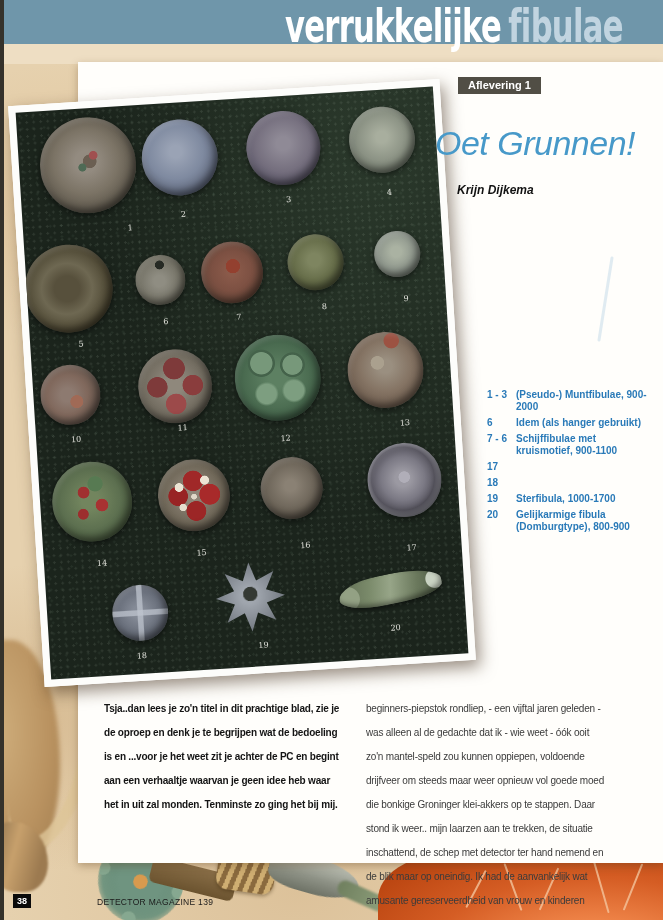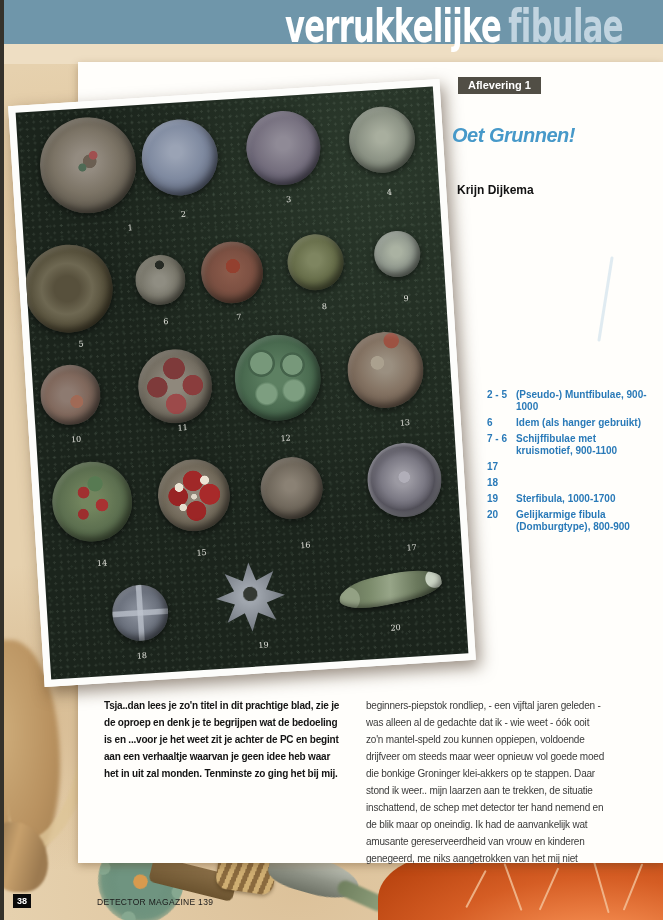--- a/index.html
+++ b/index.html
@@ -85,29 +85,29 @@
   .ansate{position:absolute;left:292px;top:484px;width:104px;height:30px;transform:rotate(-8deg);
     background:
       radial-gradient(circle at 94% 45%, #c9d2c2 0 9%, transparent 10%),
       radial-gradient(circle at 8% 55%, #93a184 0 12%, transparent 13%),
       linear-gradient(100deg,#5e6b52,#7a8a6a 30%,#97a588 50%,#6a785c 75%,#4c5844);
     border-radius:46% 54% 50% 50%/62% 55% 45% 52%;
     box-shadow:inset -2px -3px 5px rgba(0,0,0,.4), 0 2px 5px rgba(0,0,0,.55);}
   
   .badge{position:absolute;left:458px;top:77px;background:#514e45;color:#fff;
     font-size:11px;font-weight:700;padding:2px 10px 3px;z-index:5;}
-  .art-title{position:absolute;left:452px;top:124px;font-size:20px;font-weight:700;font-style:italic;
+  .art-title{position:absolute;left:435px;top:124px;font-size:34px;font-weight:400;font-style:italic;
     color:#4799c9;letter-spacing:-.5px;z-index:5;}
-  .author{position:absolute;left:457px;top:183px;font-size:12px;font-weight:700;color:#121212;z-index:5;}
+  .author{position:absolute;left:457px;top:183px;font-size:12px;font-weight:700;color:#121212;z-index:5;font-style:italic;}
   .fig-list{position:absolute;left:487px;top:389px;width:172px;z-index:5;color:#2a7ab8;
     font-size:10px;font-weight:700;line-height:12px;}
   .fig-row{display:flex;margin-bottom:4px;}
   .fig-row .no{width:29px;flex:none;}
   .fig-row .txt{width:138px;}
-  .cols{position:absolute;top:697px;z-index:5;font-size:10px;line-height:17px;letter-spacing:-.2px;color:#3b3b3b;}
+  .cols{position:absolute;top:697px;z-index:5;font-size:10px;line-height:24px;letter-spacing:-.2px;color:#3b3b3b;}
   .col1{left:104px;width:236px;}
   .col2{left:366px;width:241px;}
   .cols p{margin:0;}
   .cols p.intro{font-weight:700;color:#141414;margin-bottom:14px;}
   .pageno{position:absolute;left:13px;top:894px;background:#0a0a0a;color:#fff;font-size:9px;
     font-weight:700;padding:2px 4px;z-index:7;}
   .mag{position:absolute;left:97px;top:897px;font-size:8.5px;font-weight:400;color:#1a1a1a;
     letter-spacing:.3px;z-index:7;}
 </style>
 </head>
@@ -192,22 +192,22 @@
       <span class="num" style="left:347px;top:538px">20</span>
     </div>
   </div>
 
   <div class="badge">Aflevering 1</div>
   <div class="art-title">Oet Grunnen!</div>
   <div class="author">Krijn Dijkema</div>
 
   <div class="fig-list">
     <div class="fig-row">
-      <span class="no">2 - 5</span>
-      <span class="txt">(Pseudo-) Muntfibulae, 900-1000</span>
+      <span class="no">1 - 3</span>
+      <span class="txt">(Pseudo-) Muntfibulae, 900-2000</span>
     </div>
     <div class="fig-row">
       <span class="no">6</span>
       <span class="txt">Idem (als hanger gebruikt)</span>
     </div>
     <div class="fig-row">
       <span class="no">7 - 6</span>
       <span class="txt">Schijffibulae met kruismotief, 900-1100</span>
     </div>
     <div class="fig-row">

